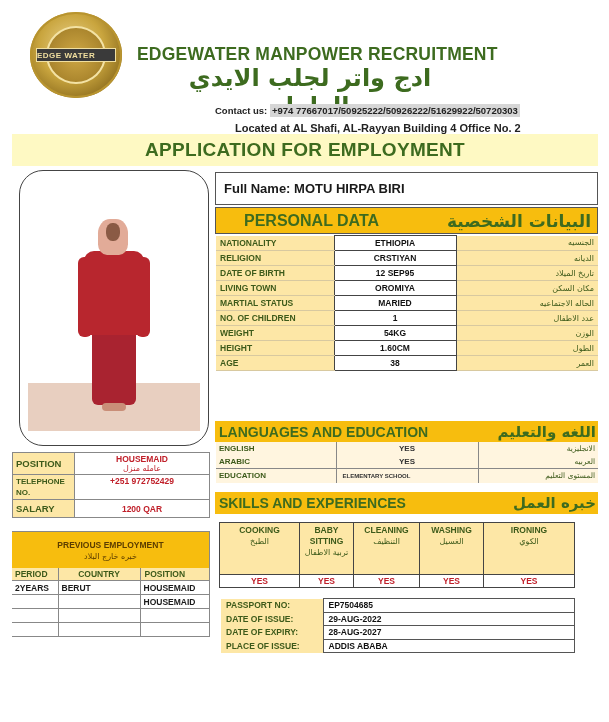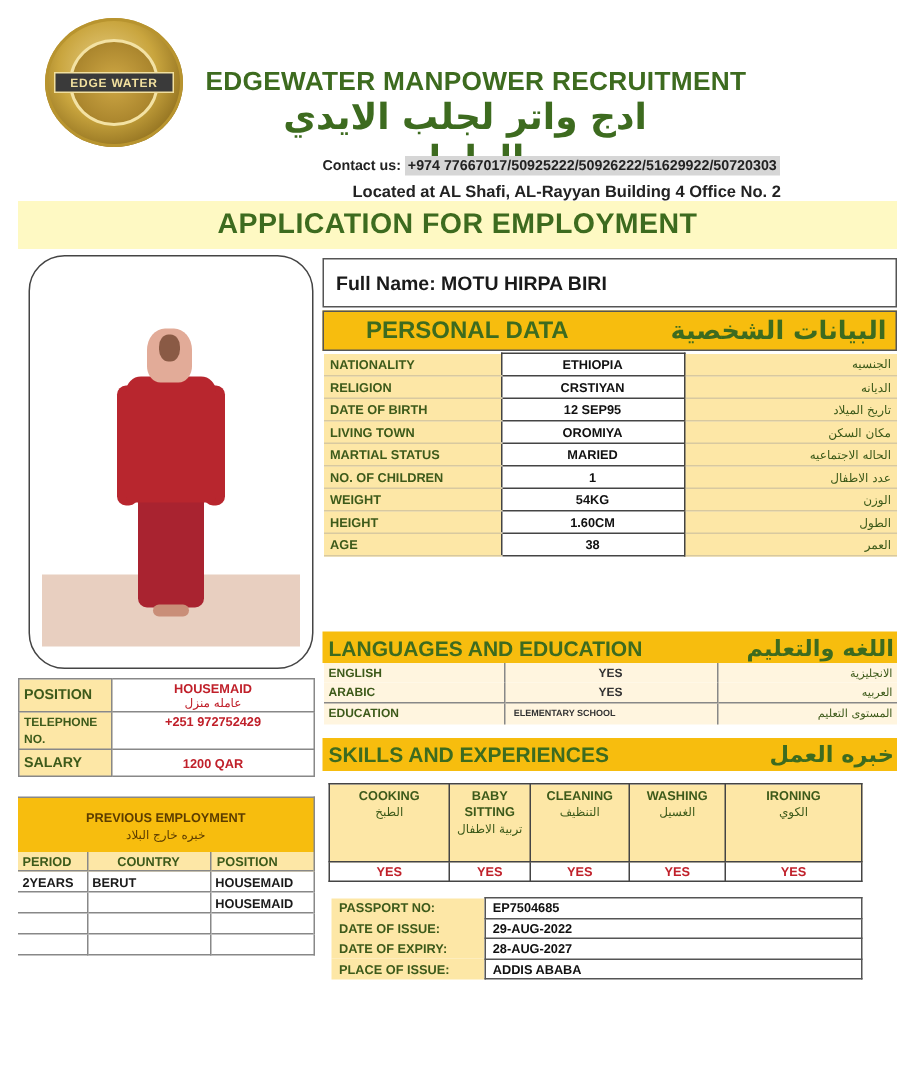--- a/index.html
+++ b/index.html
@@ -7,21 +7,21 @@
   body { font-family: "Liberation Sans", sans-serif; position: relative; color: #1a1a1a; }
   .abs { position: absolute; }
 
   
   .logo { left: 30px; top: 12px; width: 92px; height: 86px; border-radius: 50%;
     background: radial-gradient(circle at 45% 40%, #e9d18a 0%, #c9a53e 45%, #8a6a1c 80%, #5d4510 100%);
     box-shadow: 0 0 0 2px #b8942f inset; }
   .logo-inner { position:absolute; left:16px; top:14px; width:60px; height:58px; border-radius:50%;
     border: 2px solid #f3e2a4; background: radial-gradient(circle, #cfa845 0%, #9b7723 100%); }
   .logo-band { position:absolute; left:6px; top:36px; width:80px; height:14px; background:#3a3a3a;
-    color:#f1df9f; font-size:8px; font-weight:bold; text-align:center; line-height:14px; letter-spacing:0.5px; border:1px solid #f1df9f; }
+    color:#f1df9f; font-size:8px; font-weight:bold; line-height:14px; letter-spacing:0.5px; border:1px solid #f1df9f; }
   .company-en { left: 137px; top: 44px; font-size: 17.5px; font-weight: bold; color: #3d6b1f; letter-spacing: 0.2px; white-space: nowrap; }
   .company-ar { left: 160px; top: 64px; width: 300px; font-size: 24px; font-weight: bold; color: #3d6b1f; text-align: center; direction: rtl; font-family: "DejaVu Sans", sans-serif; }
   .contact { left: 215px; top: 105px; font-size: 9.5px; font-weight: bold; color: #222; white-space: nowrap; }
   .contact .hl { background: #d6d6d6; padding: 1px 2px; }
   .located { left: 235px; top: 122px; font-size: 11px; font-weight: bold; color: #222; white-space: nowrap; }
 
   .banner { left: 12px; top: 134px; width: 586px; height: 32px; background: #fef9c3; color: #3d6b1f;
     font-weight: bold; font-size: 19px; text-align: center; line-height: 32px; letter-spacing: 0.3px; }
 
   

